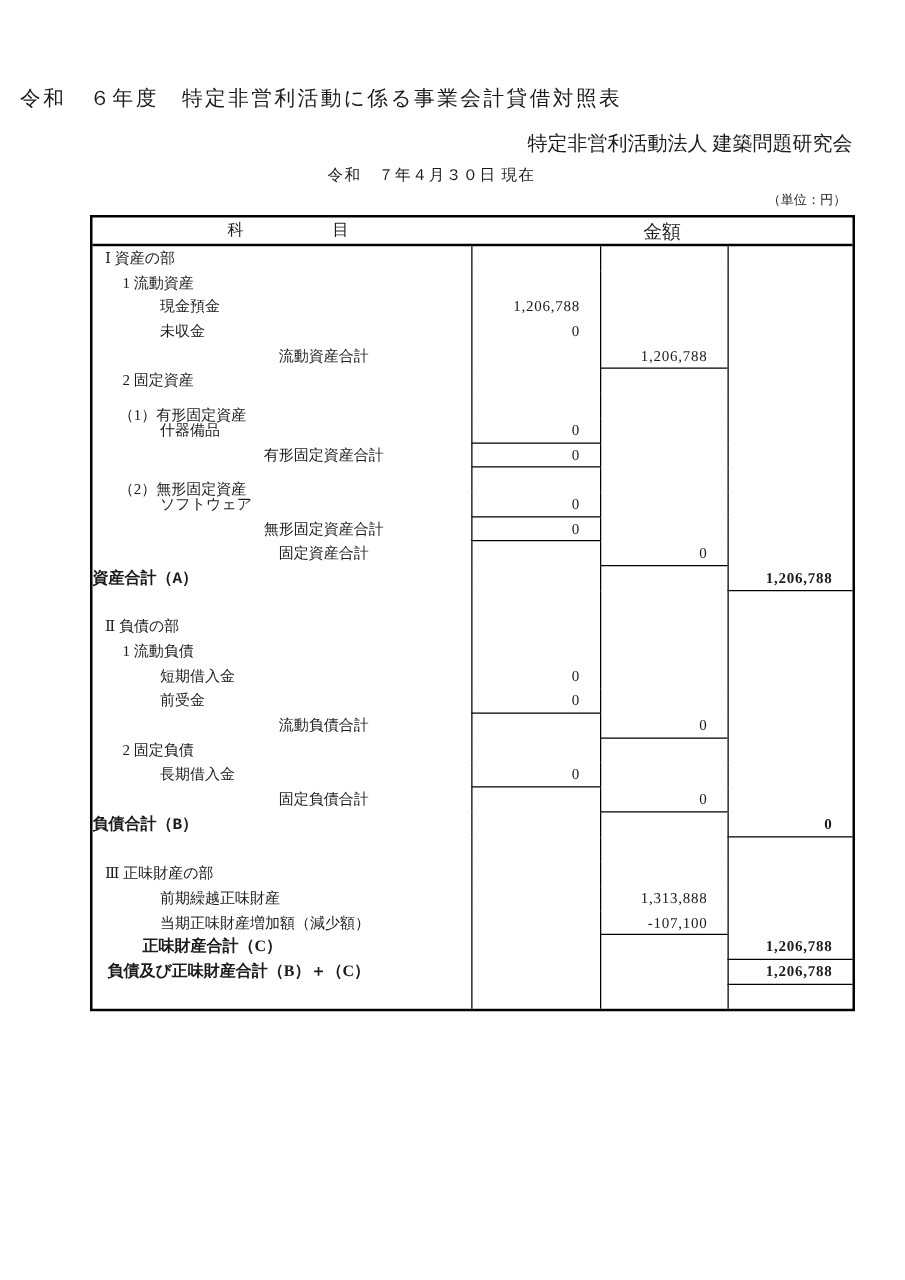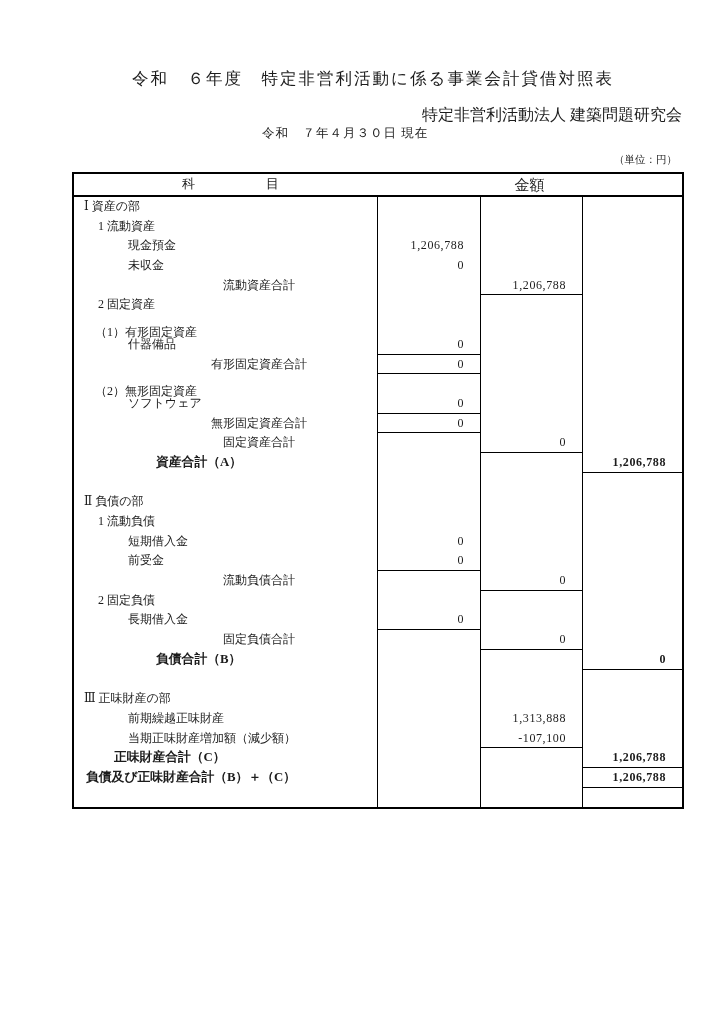--- a/index.html
+++ b/index.html
@@ -2,28 +2,28 @@
 <html><head>
 <meta charset="utf-8">
 <style>
   html,body{margin:0;padding:0;}
   body{
     width:724px;height:1024px;background:#ffffff;position:relative;overflow:hidden;
     font-family:"Liberation Serif","DejaVu Serif",serif;color:#1c1c1c;
     -webkit-font-smoothing:antialiased;
   }
   .doc-title{
-    position:absolute;top:68px;left:0;right:0;text-align:center;
-    font-size:16.5px;letter-spacing:2px;padding-left:22px;white-space:nowrap;
+    position:absolute;top:68px;left:0;right:0;text-align:left;
+    font-size:16.5px;letter-spacing:2px;padding-left:16px;white-space:nowrap;
   }
   .org-line{
     position:absolute;top:105px;right:42px;font-size:16px;white-space:nowrap;
   }
   .date-line{
-    position:absolute;top:125px;left:262px;font-size:12.5px;letter-spacing:1px;white-space:nowrap;font-family:Liberation Serif, serif;
+    position:absolute;top:132px;left:262px;font-size:12.5px;letter-spacing:1px;white-space:nowrap;font-family:Liberation Serif, serif;
   }
   .unit-note{
     position:absolute;top:153px;right:47px;font-size:10.5px;white-space:nowrap;
   }
   .bs-table{
     position:absolute;left:72px;top:172px;width:612px;
     border:2px solid #000;box-sizing:border-box;background:#fff;
   }
   .thead{
     display:flex;height:21px;border-bottom:2px solid #000;box-sizing:content-box;
@@ -47,21 +47,21 @@
   .c3{width:100px;}
   .rule{border-bottom:1.5px solid #000;}
   .bold{font-weight:bold;}
   .bold .lab{font-size:12.8px;}
   
   .ind-section   .lab{padding-left:10px;}
   .ind-group     .lab{padding-left:24px;}
   .ind-subgroup  .lab{padding-left:21px;margin-top:8px;}
   .ind-item      .lab{padding-left:54px;}
   .ind-subtotal  .lab{padding-left:67px;text-align:center;}
-  .ind-grand     .lab{padding-left:82px;}
+  .ind-grand     .lab{font-family:Liberation Mono, monospace;}
   .ind-net-grand .lab{padding-left:40px;}
   .ind-flush     .lab{padding-left:12px;}
 </style>
 </head>
 <body>
 
 <div class="doc-title">令和　６年度　特定非営利活動に係る事業会計貸借対照表</div>
 <div class="org-line">特定非営利活動法人 建築問題研究会</div>
 <div class="date-line">令和　７年４月３０日 現在</div>
 <div class="unit-note">（単位：円）</div>

